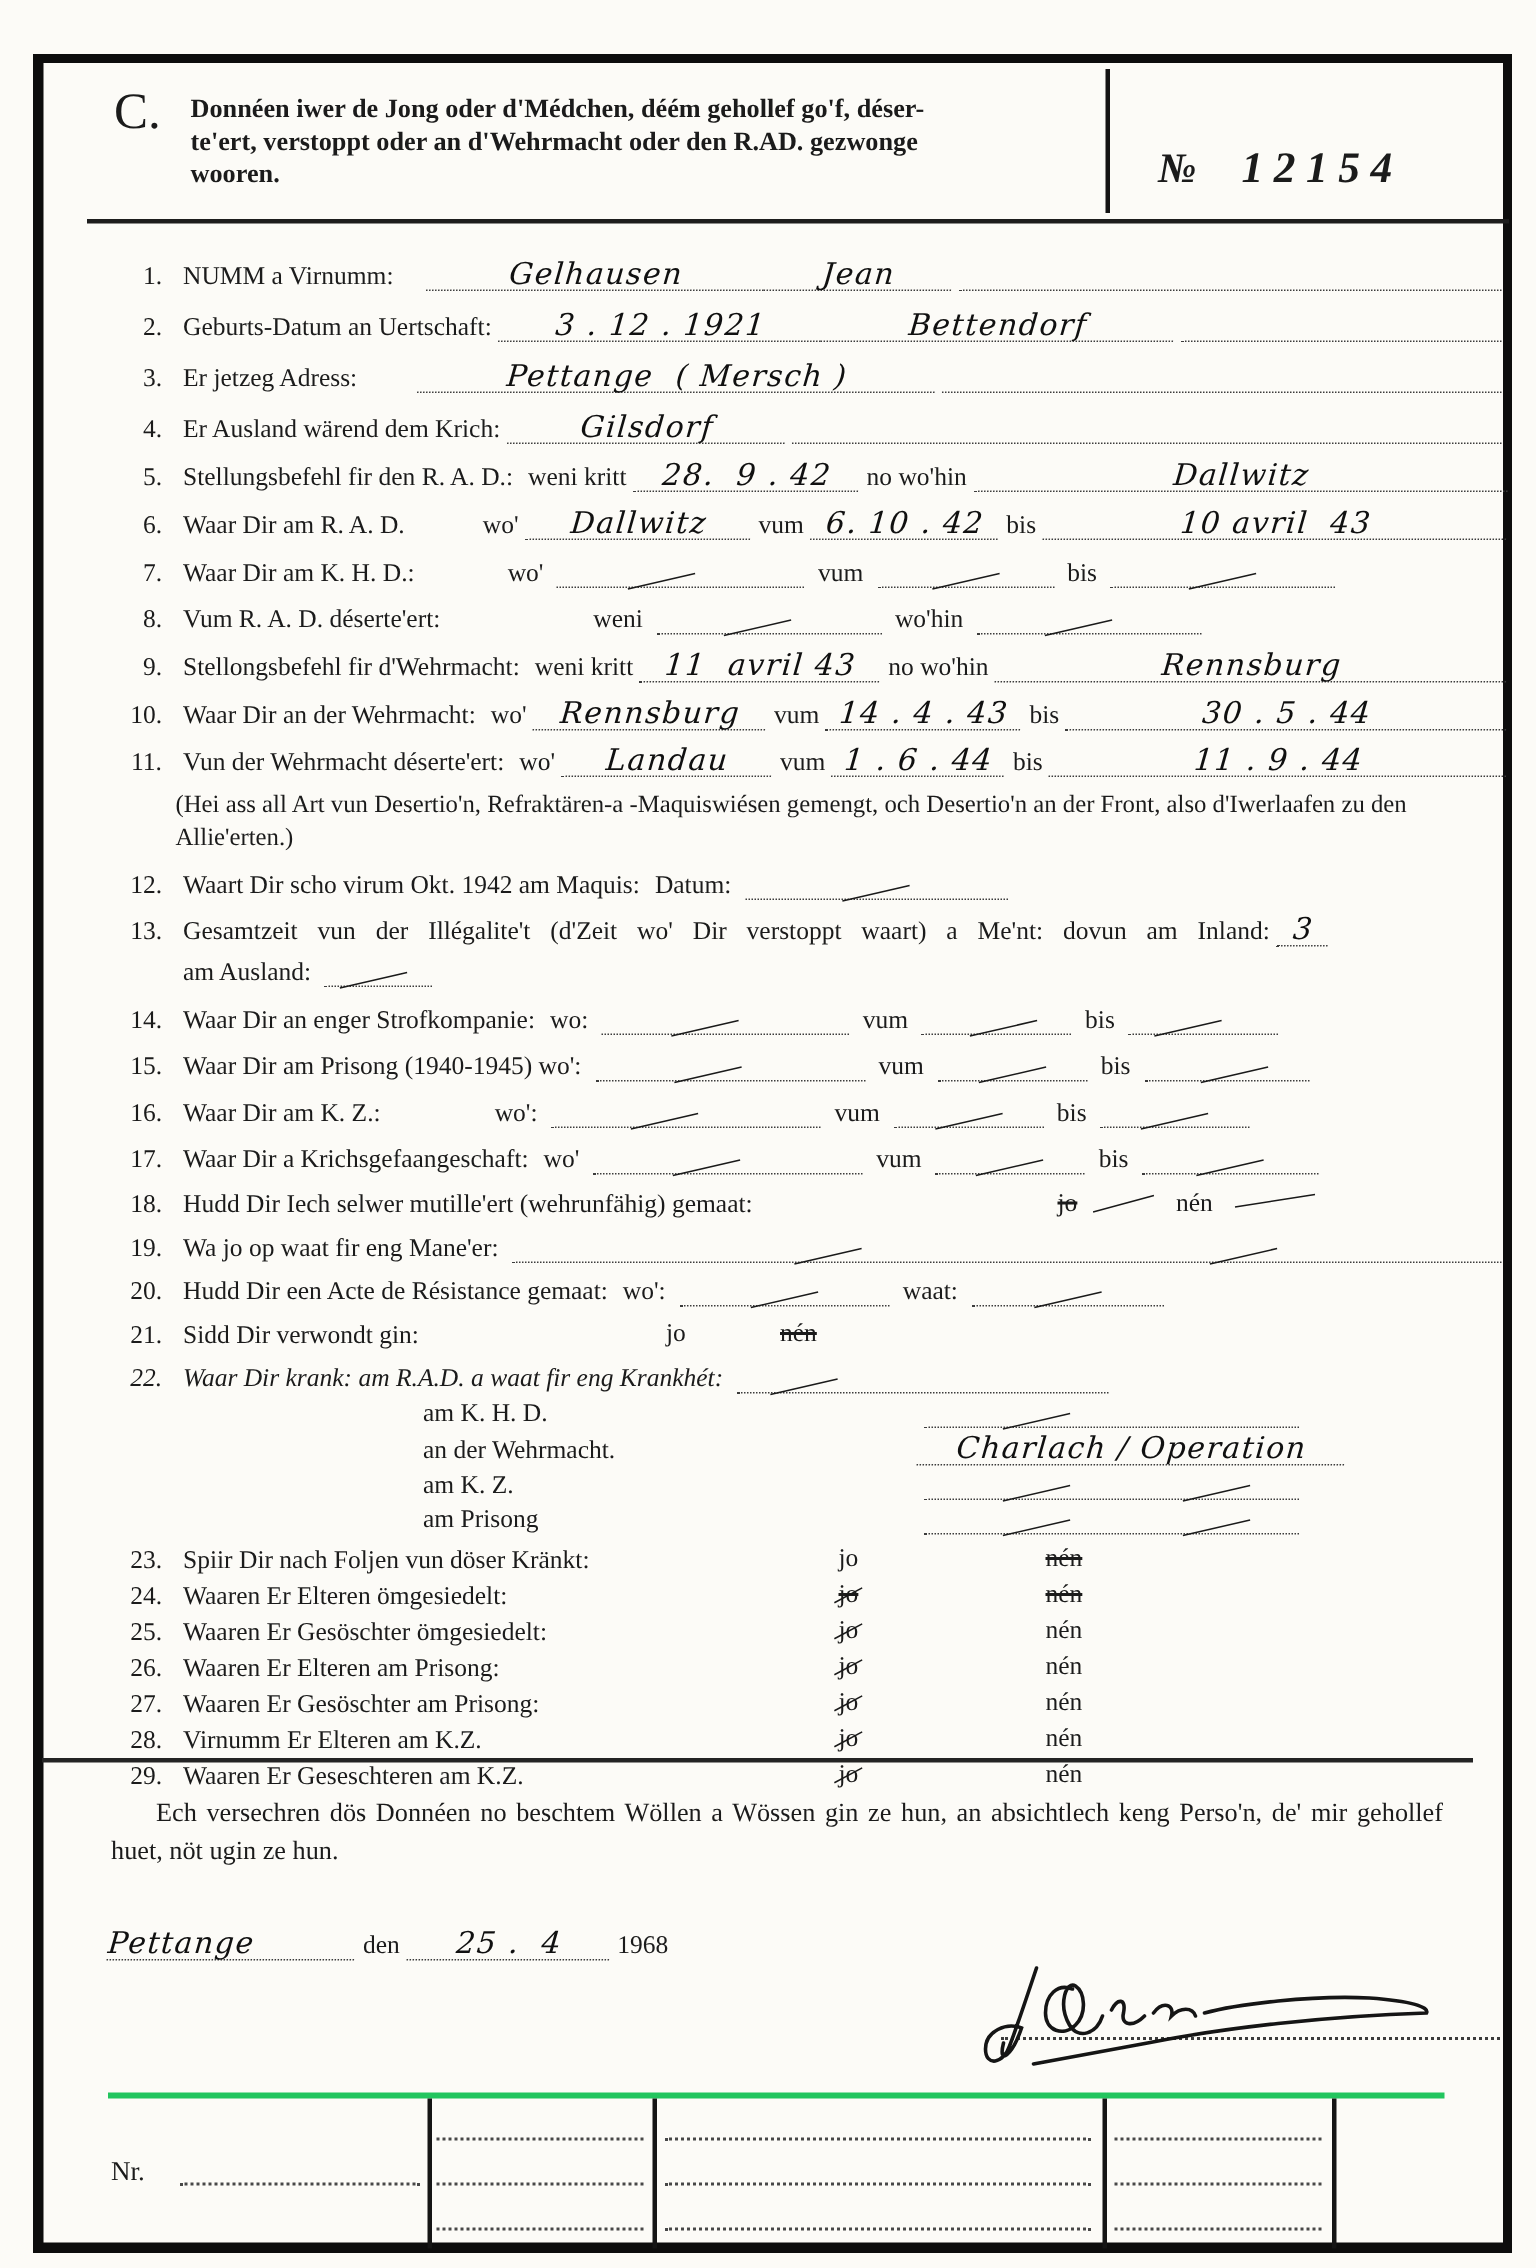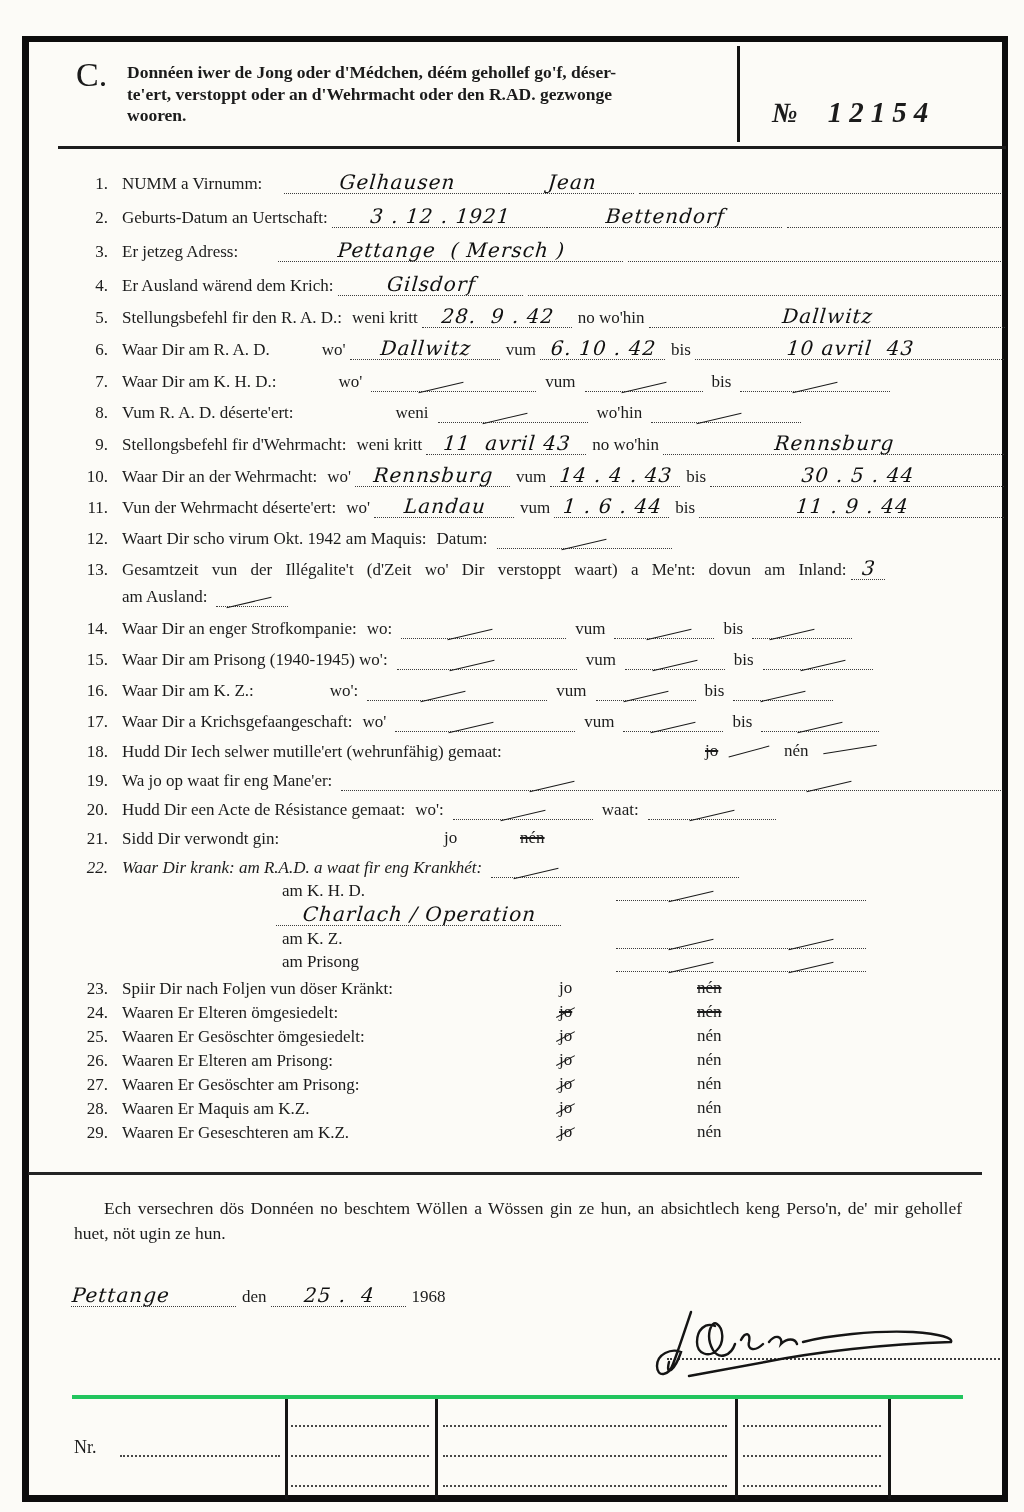--- a/index.html
+++ b/index.html
@@ -170,20 +170,24 @@
       <div class="q-row" style="min-height: 30px;">
         <span class="q-num">11.</span>
         <span class="q-txt">Vun der Wehrmacht déserte'ert:</span>
         <span class="q-txt">wo'</span>
         <span class="hw uline" style="width: 140px;">Landau</span>
         <span class="q-txt">vum</span>
         <span class="hw uline" style="width: 115px;">1 . 6 . 44</span>
         <span class="q-txt">bis</span>
         <span class="hw uline" style="width: 140px; flex: 1 1 140px;">11 . 9 . 44</span>
       </div>
+      <div class="q-row" style="min-height: 50px;">
+        <span class="q-num"></span>
+        <span class="q-note" style="width: 860px;">(Hei ass all Art vun Desertio'n, Refraktären-a -Maquiswiésen gemengt, och Desertio'n an der Front, also d'Iwerlaafen zu den Allie'erten.)</span>
+      </div>
       <div class="q-row" style="min-height: 30px;">
         <span class="q-num">12.</span>
         <span class="q-txt">Waart Dir scho virum Okt. 1942 am Maquis:</span>
         <span class="q-txt">Datum:</span>
         <span class="field" style="width: 175px;">
           <i class="slm" style="left: calc(50% - 23px);"></i>
         </span>
       </div>
       <div class="q-row" style="min-height: 30px;">
         <span class="q-num">13.</span>
@@ -304,20 +308,21 @@
         <span class="q-num"></span>
         <span class="gapseg" style="width: 160px;"></span>
         <span class="q-txt" style="width: 325px;">am K. H. D.</span>
         <span class="field" style="width: 250px;">
           <i class="slm" style="left: calc(30% - 23px);"></i>
         </span>
       </div>
       <div class="q-row" style="min-height: 24px;">
         <span class="q-num"></span>
         <span class="gapseg" style="width: 160px;"></span>
+        <span class="q-txt" style="width: 325px;">an der Wehrmacht.</span>
         <span class="hw uline" style="width: 285px;">Charlach / Operation</span>
       </div>
       <div class="q-row" style="min-height: 22px;">
         <span class="q-num"></span>
         <span class="gapseg" style="width: 160px;"></span>
         <span class="q-txt" style="width: 325px;">am K. Z.</span>
         <span class="field" style="width: 250px;">
           <i class="slm" style="left: calc(30% - 23px);"></i>
           <i class="slm" style="left: calc(78% - 23px);"></i>
         </span>
@@ -356,21 +361,21 @@
         <span class="yn" style="left: 625px;">nén</span>
       </div>
       <div class="q-row" style="min-height: 23px;">
         <span class="q-num">27.</span>
         <span class="q-txt">Waaren Er Gesöschter am Prisong:</span>
         <span class="yn strike-d" style="left: 487px;">jo</span>
         <span class="yn" style="left: 625px;">nén</span>
       </div>
       <div class="q-row" style="min-height: 23px;">
         <span class="q-num">28.</span>
-        <span class="q-txt">Waaren Er Maquis am K.Z.</span>
+        <span class="q-txt">Virnumm Er Elteren am K.Z.</span>
         <span class="yn strike-d" style="left: 487px;">jo</span>
         <span class="yn" style="left: 625px;">nén</span>
       </div>
       <div class="q-row" style="min-height: 23px;">
         <span class="q-num">29.</span>
         <span class="q-txt">Waaren Er Geseschteren am K.Z.</span>
         <span class="yn strike-d" style="left: 487px;">jo</span>
         <span class="yn" style="left: 625px;">nén</span>
       </div>
     </div>

